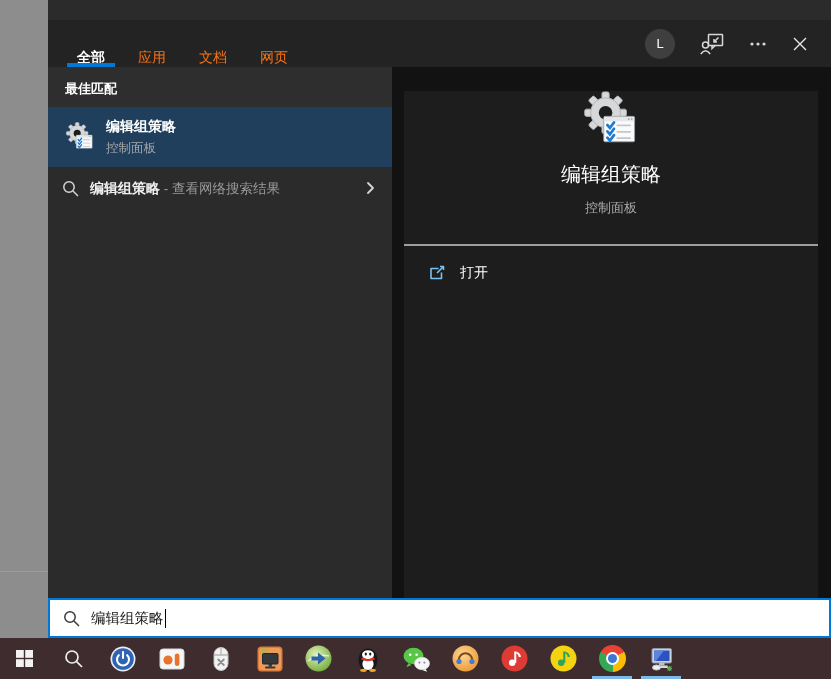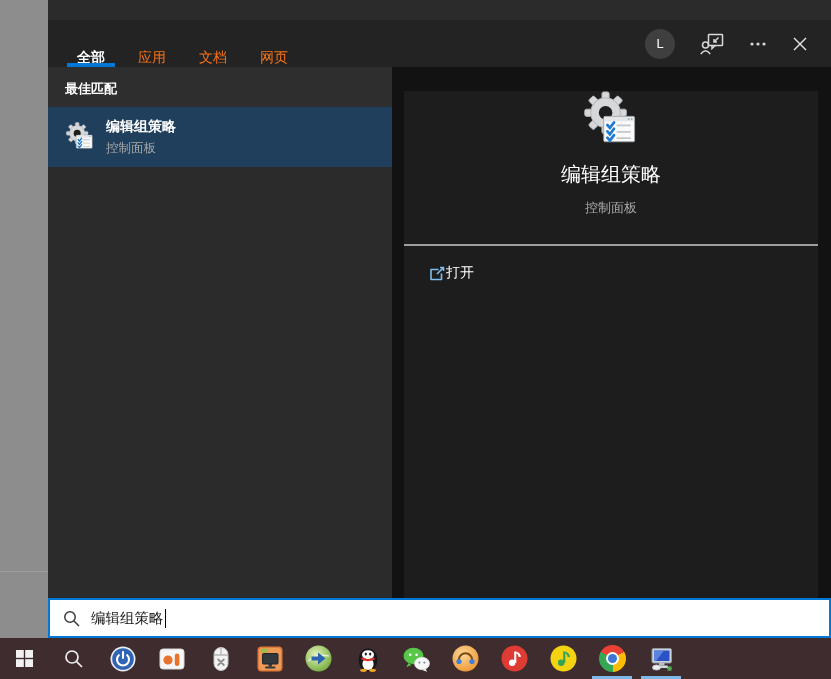--- a/index.html
+++ b/index.html
@@ -47,21 +47,21 @@
   .wi-ico { margin-right:11px; display:flex; }
   .chev { margin-left:auto; display:flex; }
 
   
   .right-panel { flex:1; background:#121212; }
   .card { margin:17px 13px 0 12px; height:calc(100% - 17px); background:#1d1d1d; text-align:center; }
   .gp-lg { width:58px; height:58px; margin:24px auto 0; }
   .pv-title { font-size:20px; color:#ffffff; margin-top:12px; }
   .pv-sub { font-size:13px; color:#ababab; margin-top:11px; }
   .divider { height:2px; background:#9e9e9e; margin-top:27px; }
-  .action-row { display:flex; align-items:flex-end; padding:18px 0 0 24px;
+  .action-row { display:flex; align-items:flex-start; gap:14px; padding:18px 0 0 24px;
                 font-size:14px; color:#ffffff; }
 
   
   .searchbar { position:absolute; left:48px; top:598px; width:783px; height:40px; background:#ffffff;
                border:2px solid #0078d7; display:flex; align-items:center; padding-left:13px; }
   .sb-text { font-size:14.5px; color:#161616; margin-left:11px; }
   .caret { display:inline-block; width:1.5px; height:19px; background:#000; margin-left:1px; }
 
   
   .taskbar { position:absolute; left:0; top:638px; width:831px; height:41px; background:#3e2c2e;
@@ -169,20 +169,36 @@
         <svg class="gp-sm" viewBox="0 0 64 64">
           <use href="#gp-icon-def"></use>
         </svg>
         <div>
           <div class="ri-title">编辑组策略</div>
           <div class="ri-sub">控制面板</div>
         </div>
       </div>
 
 
+      <div class="web-item">
+        <span class="wi-ico">
+          <svg width="17" height="17" viewBox="0 0 17 17" fill="none" stroke="#d4d4d4" stroke-width="1.5">
+            <circle cx="7" cy="7" r="5.2"></circle>
+              <path d="M11 11 L16 16"></path>
+          </svg>
+        </span>
+        <span>
+          <span class="wi-q">编辑组策略</span><span class="wi-s"> - 查看网络搜索结果</span>
+        </span>
+        <span class="chev">
+          <svg width="16" height="16" viewBox="0 0 16 16" fill="none" stroke="#d6d6d6" stroke-width="1.8" stroke-linecap="round" stroke-linejoin="round">
+            <path d="M6 3 L11 8 L6 13"></path>
+          </svg>
+        </span>
+      </div>
     </div>
 
     <div class="right-panel">
       <div class="card">
         <svg class="gp-lg" viewBox="0 0 64 64">
           <use href="#gp-icon-def"></use>
         </svg>
         <div class="pv-title">编辑组策略</div>
         <div class="pv-sub">控制面板</div>
         <div class="divider"></div>

